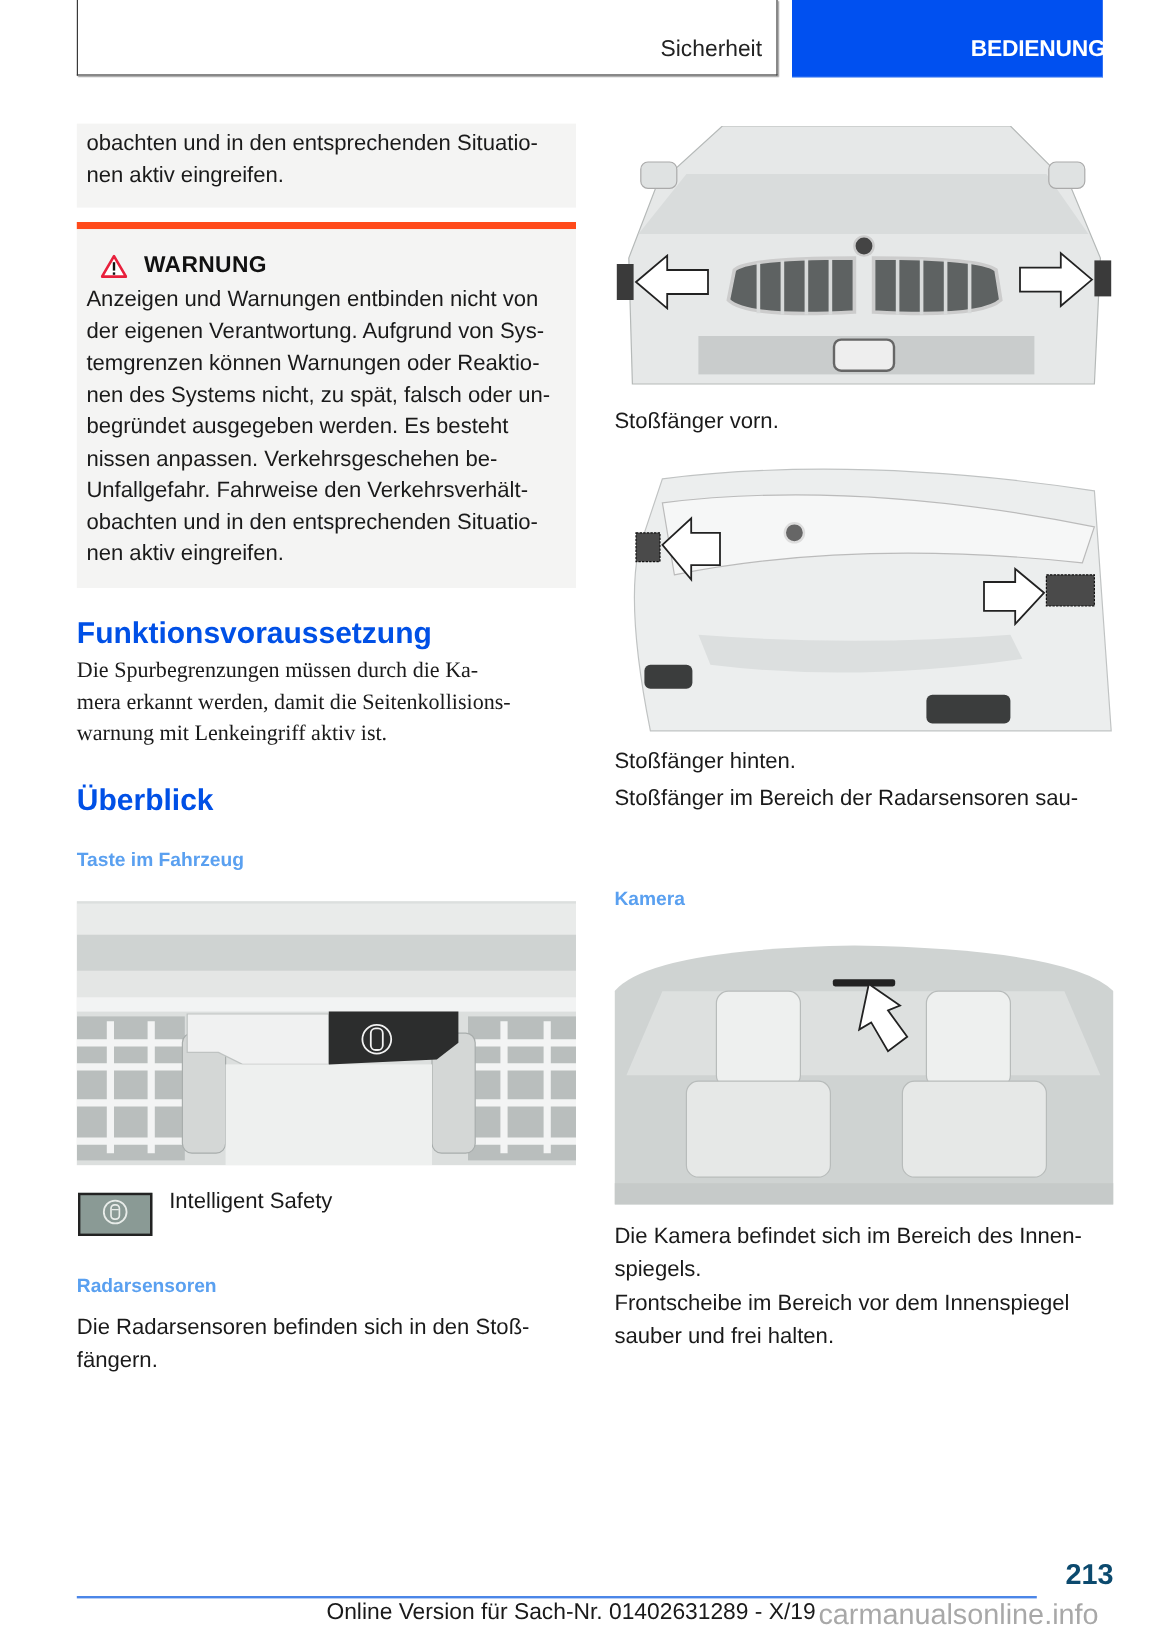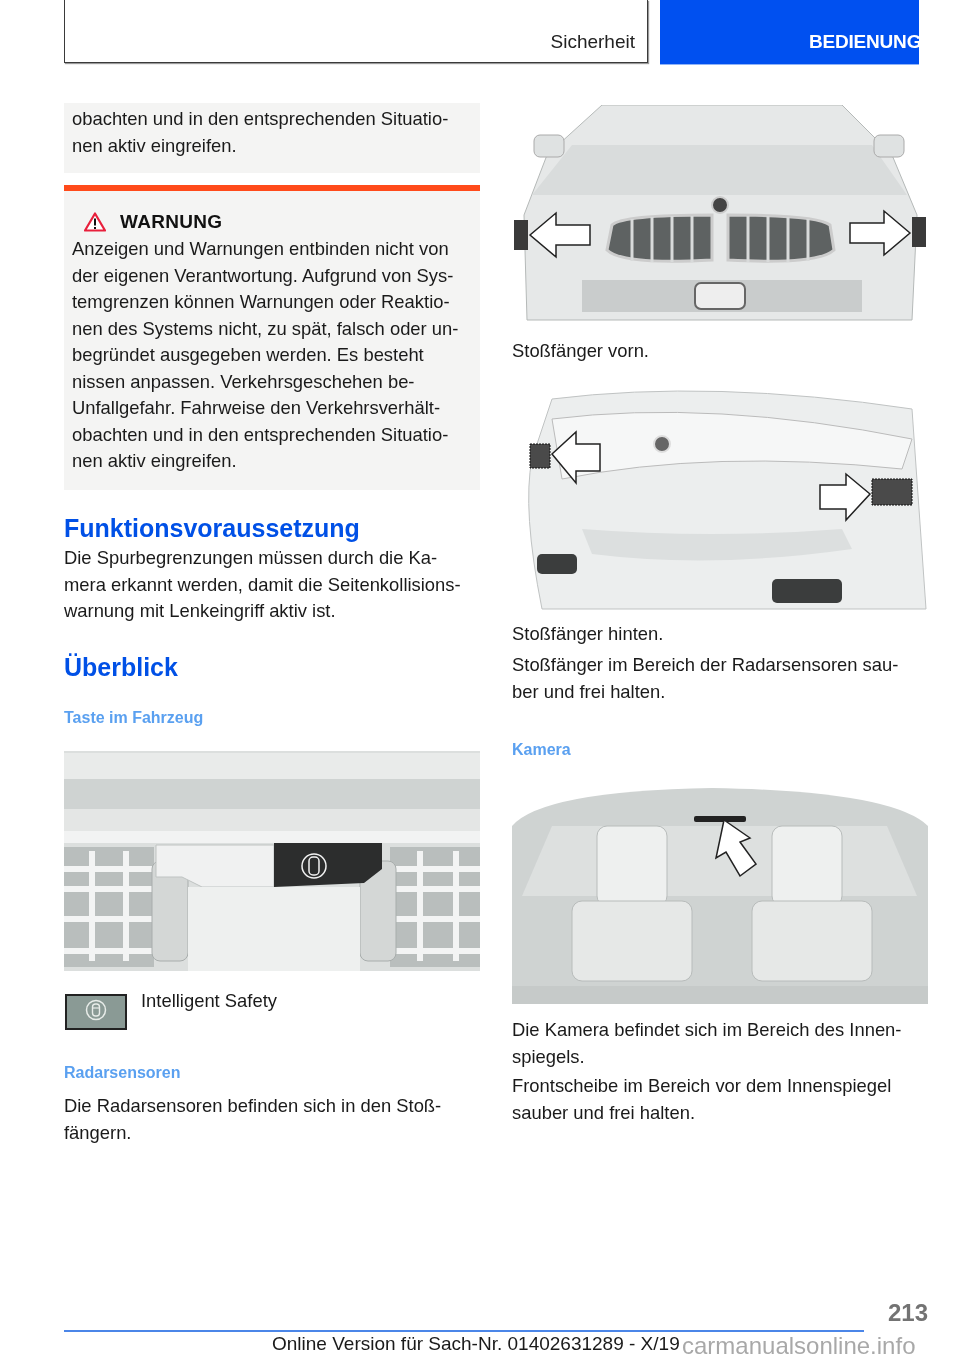--- a/index.html
+++ b/index.html
@@ -33,21 +33,21 @@
   .h1 { font-size: 25px; font-weight: bold; color: #0050e6; margin: 0; }
   .h2 { font-size: 16px; font-weight: bold; color: #5aa0f0; margin: 0; }
 
   .warn-bar { position: absolute; left: 64px; top: 185px; width: 416px; height: 6px; background: #ff4a1a; }
   .warn-title { display: flex; align-items: center; gap: 14px; }
   .warn-title .lbl { font-weight: bold; font-size: 19px; letter-spacing: 0.3px; color: #111; }
 
   .illus { position: absolute; overflow: hidden; background: #e8eae9; }
   .caption { font-size: 18.4px; color: #1a1a1a; }
   .footer-line { position: absolute; left: 64px; top: 1330px; width: 800px; height: 2px; background: #4b86e8; }
-  .page-num { position: absolute; right: 32px; top: 1299px; font-size: 24px; font-weight: bold; color: #737373; }
+  .page-num { position: absolute; right: 32px; top: 1299px; font-size: 24px; font-weight: bold; color: #0c4a6e; }
   .footer-text { position: absolute; left: 272px; top: 1333px; font-size: 19px; color: #1a1a1a; white-space: nowrap; }
   .watermark { position: absolute; left: 682px; top: 1332px; font-size: 24px; color: #9a9a9a; opacity: 0.85; white-space: nowrap; }
   .btn-icon {
     position: absolute; left: 65px; top: 994px; width: 62px; height: 36px;
     background: #8a9a95; border: 2px solid #222; box-sizing: border-box;
     display: flex; align-items: center; justify-content: center;
   }
 </style>
 </head>
 <body>
@@ -88,21 +88,21 @@
       <p class="body-text">nissen anpassen. Verkehrsgeschehen be-</p>
       <p class="body-text">Unfallgefahr. Fahrweise den Verkehrsverhält-</p>
       <p class="body-text">obachten und in den entsprechenden Situatio-</p>
       <p class="body-text">nen aktiv eingreifen.</p>
     </div>
   </div>
 </div>
 
 <div class="abs" style="left:64px; top:514px; width:420px;">
   <h2 class="h1">Funktionsvoraussetzung</h2>
-  <div style="margin-top:2px;">
+  <div style="margin-top:2px;font-family:Liberation Serif, serif;">
     <p class="body-text">Die Spurbegrenzungen müssen durch die Ka-</p>
     <p class="body-text">mera erkannt werden, damit die Seitenkollisions-</p>
     <p class="body-text">warnung mit Lenkeingriff aktiv ist.</p>
   </div>
 </div>
 
 <h2 class="h1 abs" style="left:64px; top:653px;">Überblick</h2>
 <h3 class="h2 abs" style="left:64px; top:709px;">Taste im Fahrzeug</h3>
 
 <div class="illus" style="left:64px; top:751px; width:416px; height:220px; background:#dfe2e1;">
@@ -201,21 +201,20 @@
     <rect x="260" y="190" width="70" height="24" rx="5" fill="#3b3d3d"></rect>
     <rect x="18" y="55" width="20" height="24" fill="#4a4a4a" stroke="#111" stroke-dasharray="2 1"></rect>
     <rect x="360" y="90" width="40" height="26" fill="#4a4a4a" stroke="#111" stroke-dasharray="2 1"></rect>
     <path d="M40 65 L64 43 L64 55 L88 55 L88 82 L64 82 L64 94 Z" fill="#fff" stroke="#222" stroke-width="1.5"></path>
     <path d="M358 105 L334 85 L334 96 L308 96 L308 120 L334 120 L334 131 Z" fill="#fff" stroke="#222" stroke-width="1.5"></path>
   </svg>
 </div>
 <span class="abs caption" style="left:512px; top:623px;">Stoßfänger hinten.</span>
 <div class="abs" style="left:512px; top:652px;">
   <p class="body-text">Stoßfänger im Bereich der Radarsensoren sau-</p>
-  <p class="body-text">ber und frei halten.</p>
 </div>
 
 <h3 class="h2 abs" style="left:512px; top:741px;">Kamera</h3>
 
 <div class="illus" style="left:512px; top:786px; width:416px; height:218px; background:#fff;">
   <svg width="416" height="218" viewBox="0 0 416 218">
     <path d="M0 40 Q30 5 200 2 Q380 5 416 40 L416 218 L0 218 Z" fill="#cfd3d2"></path>
     <path d="M40 40 L375 40 L405 110 L10 110 Z" fill="#dde0df"></path>
     <rect x="85" y="40" width="70" height="80" rx="10" fill="#eef0ef" stroke="#b8bcbb"></rect>
     <rect x="260" y="40" width="70" height="80" rx="10" fill="#eef0ef" stroke="#b8bcbb"></rect>

